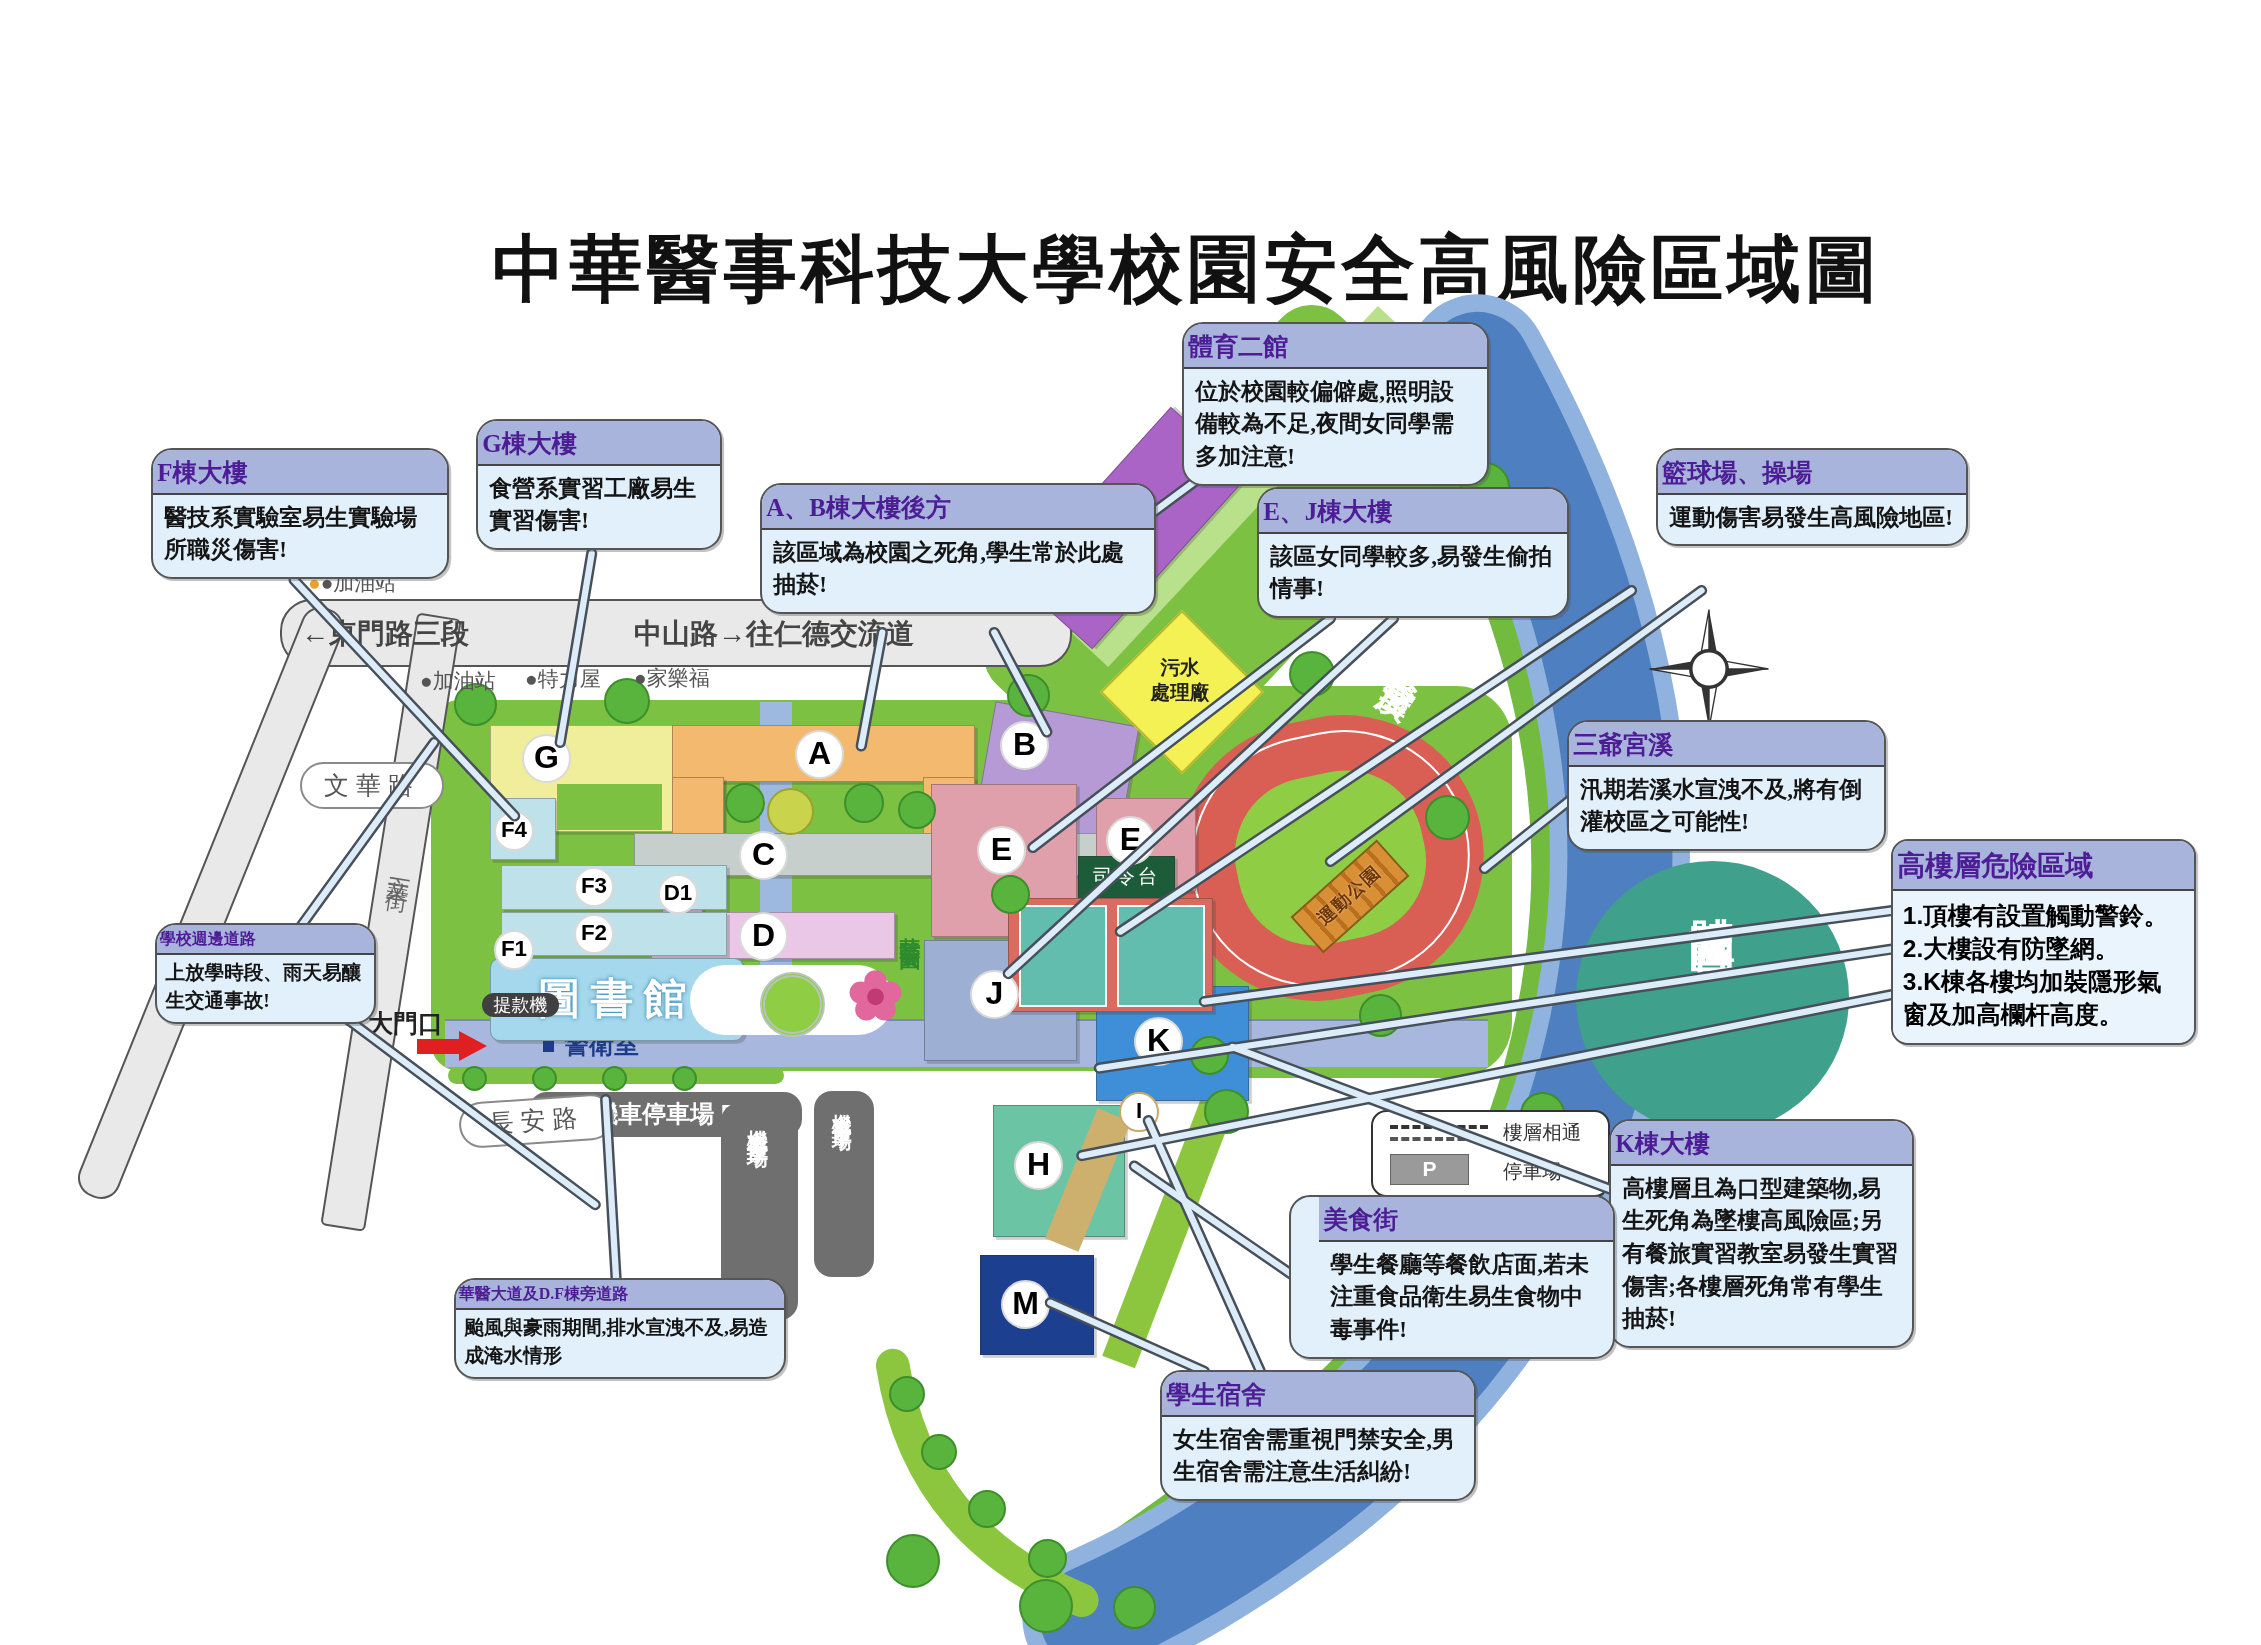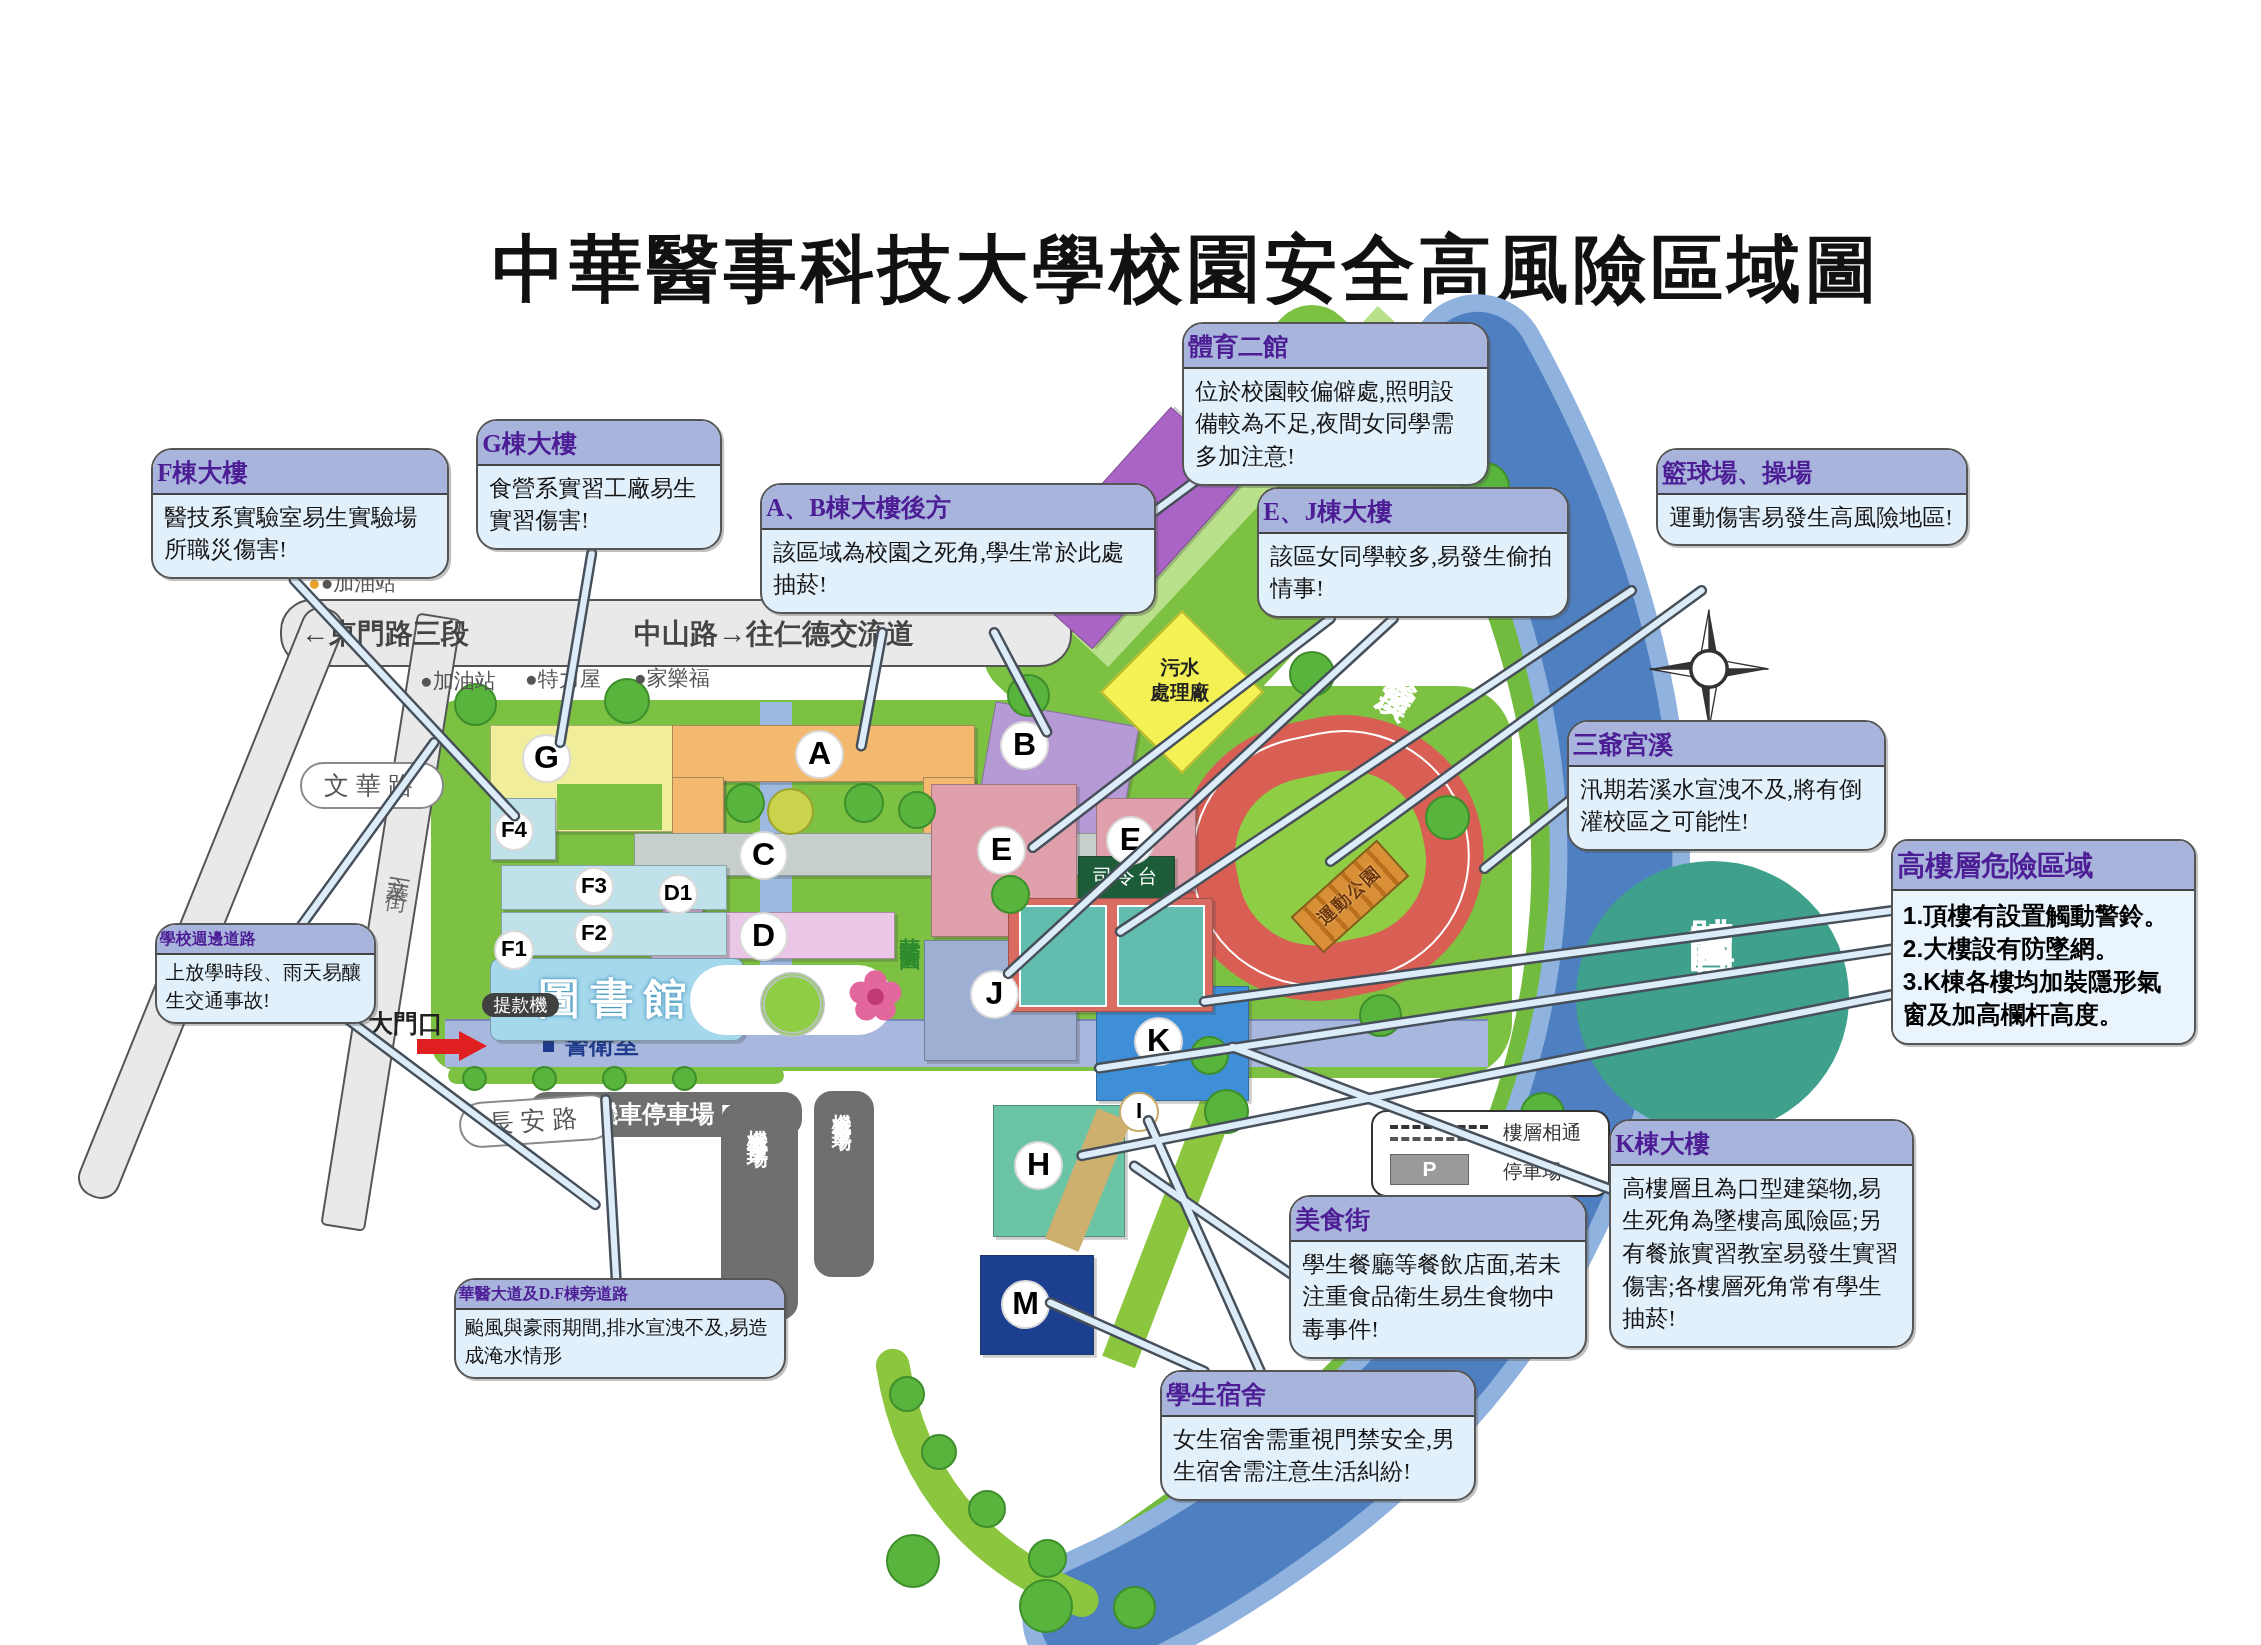--- a/index.html
+++ b/index.html
@@ -9,21 +9,21 @@
   #main-title{position:absolute;left:329px;top:221px;width:1716px;text-align:center;
       font-size:73px;font-weight:bold;color:#111;letter-spacing:4.2px;
       font-family:Liberation Mono, monospace;}
   
   .callout{position:absolute;border:2.8px solid #555;border-radius:21px;background:#e2f0fb;
       overflow:hidden;z-index:40;box-shadow:2.1px 2.1px 0 rgba(80,80,80,.35);}
   .co-h{background:#a9b4dd;border-bottom:2.8px solid #444;text-align:left;
       font-family:Liberation Serif, serif;font-weight:bold;color:#4c1d95;
       font-size:25px;padding:5.6px 4.2px 4.2px 4.2px;}
   .co-b{padding:7px 11.2px 9.8px 11.2px;font-family:"Liberation Serif",serif;
-      font-size:23px;line-height:1.42;color:#151515;font-weight:normal;}
+      font-size:23px;line-height:1.42;color:#151515;font-weight:bold;}
   .callout.sm .co-h{font-size:16px;padding:3.5px 2.8px;}
   .callout.sm .co-b{font-size:19.6px;padding:4.2px 8.4px 7px 8.4px;}
   .hi-line{font-family:"Liberation Sans",sans-serif;font-weight:bold;font-size:24.5px;
       line-height:1.35;color:#000;}
   
   .green{background:#7dc142;}
   .bldg{position:absolute;border:1.4px solid rgba(40,40,40,.35);box-shadow:2.8px 2.8px 0 rgba(60,60,60,.25);z-index:8;}
   .badge{position:absolute;width:45px;height:45px;border-radius:50%;background:#fff;
       border:2.1px solid #d9d9d9;color:#000;font-weight:bold;font-size:32px;line-height:42px;
       text-align:center;z-index:14;font-family:"Liberation Sans",sans-serif;}
@@ -344,21 +344,21 @@
       <div class="hi-line">2.大樓設有防墜網。</div>
       <div class="hi-line">3.K棟各樓均加裝隱形氣窗及加高欄杆高度。</div>
     </div>
   </div>
 
   <div class="callout" style="left:1609px;top:1119px;width:301px;">
     <div class="co-h">K棟大樓</div>
     <div class="co-b">高樓層且為口型建築物,易生死角為墜樓高風險區;另有餐旅實習教室易發生實習傷害;各樓層死角常有學生抽菸!</div>
   </div>
 
-  <div class="callout" style="left:1289px;top:1195px;width:294px;">
+  <div class="callout" style="left:1289px;top:1195px;width:294px;padding-left:28px;">
     <div class="co-h">美食街</div>
     <div class="co-b">學生餐廳等餐飲店面,若未注重食品衛生易生食物中毒事件!</div>
   </div>
 
   <div class="callout" style="left:1160px;top:1370px;width:312px;">
     <div class="co-h">學生宿舍</div>
     <div class="co-b">女生宿舍需重視門禁安全,男生宿舍需注意生活糾紛!</div>
   </div>
 
   <div class="callout sm" style="left:155px;top:923px;width:217px;">

